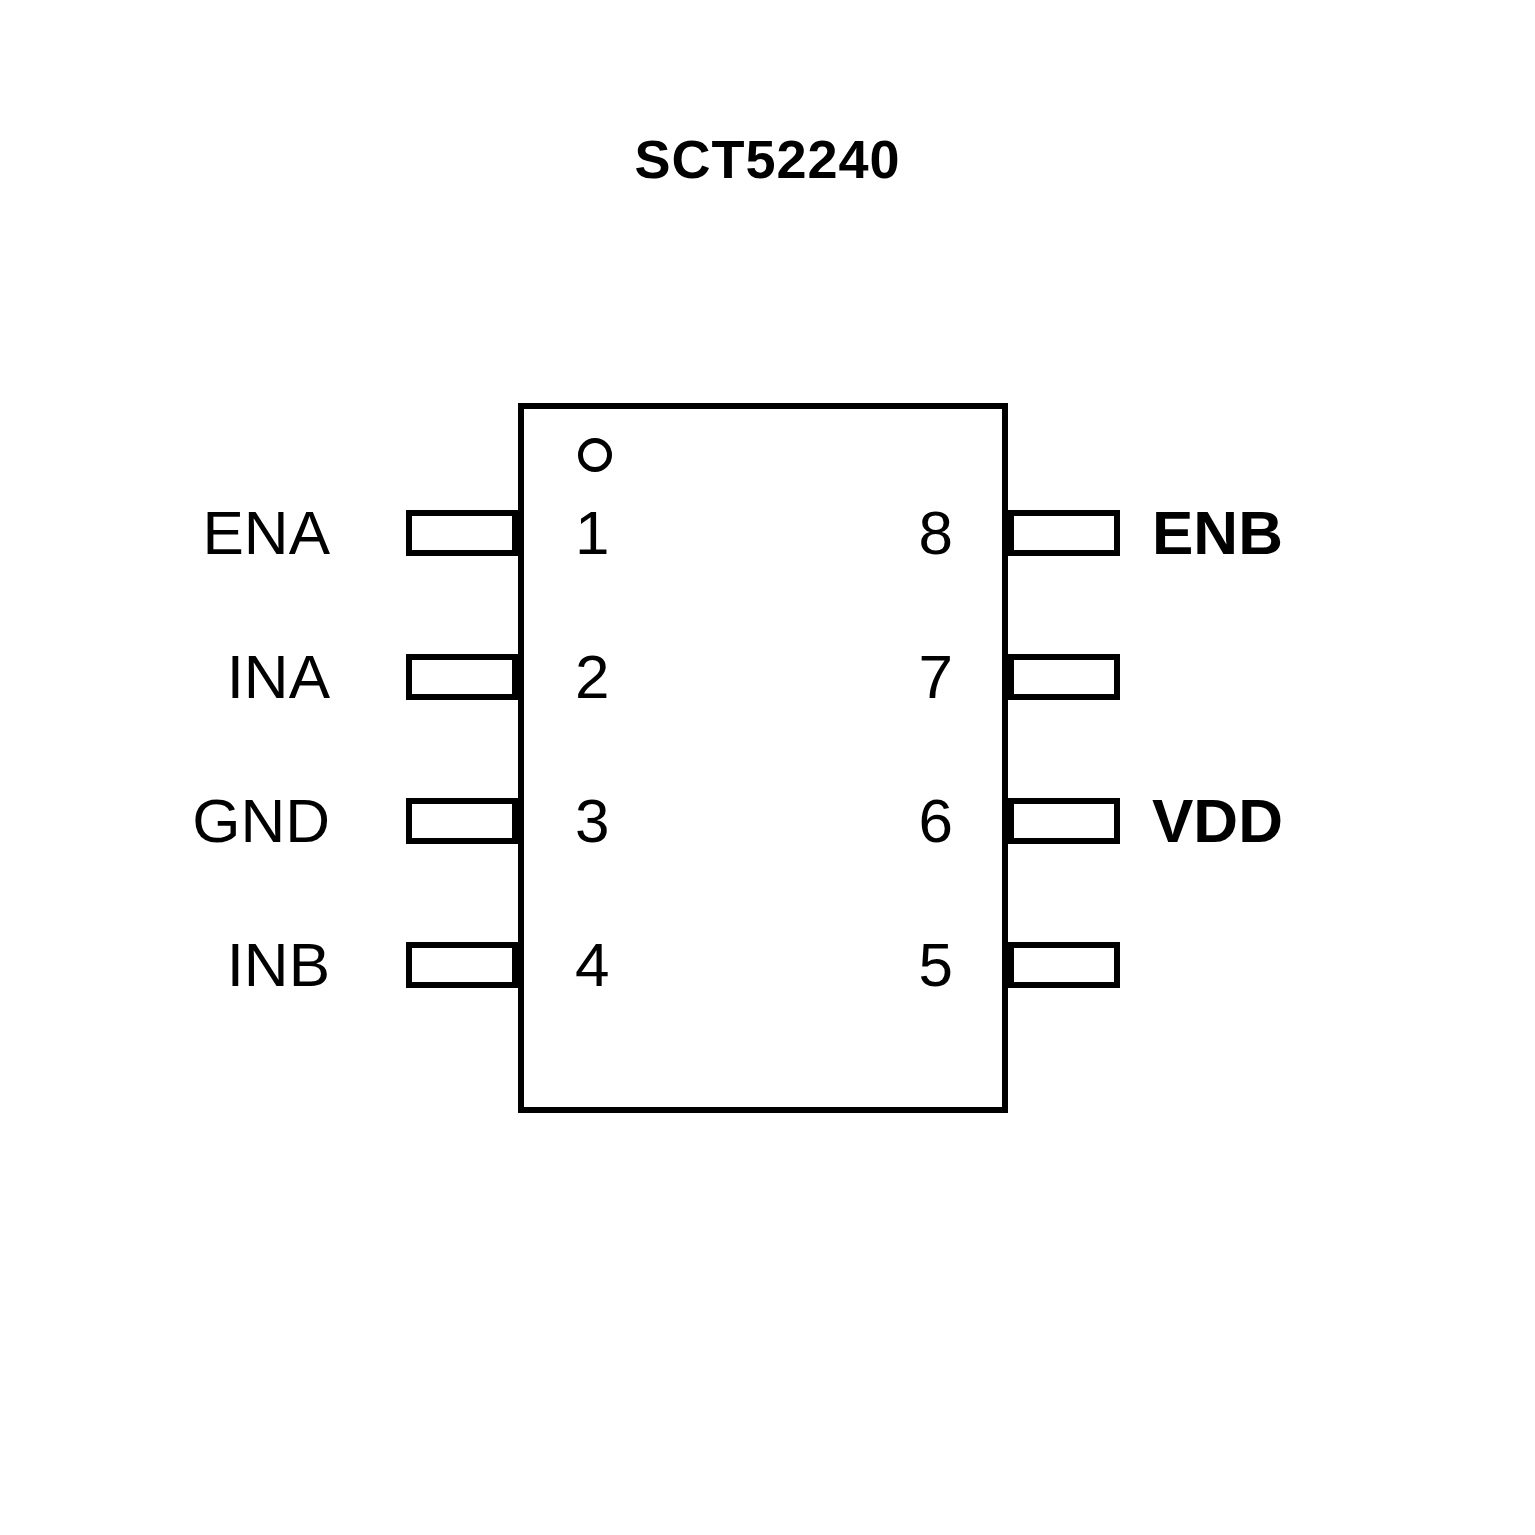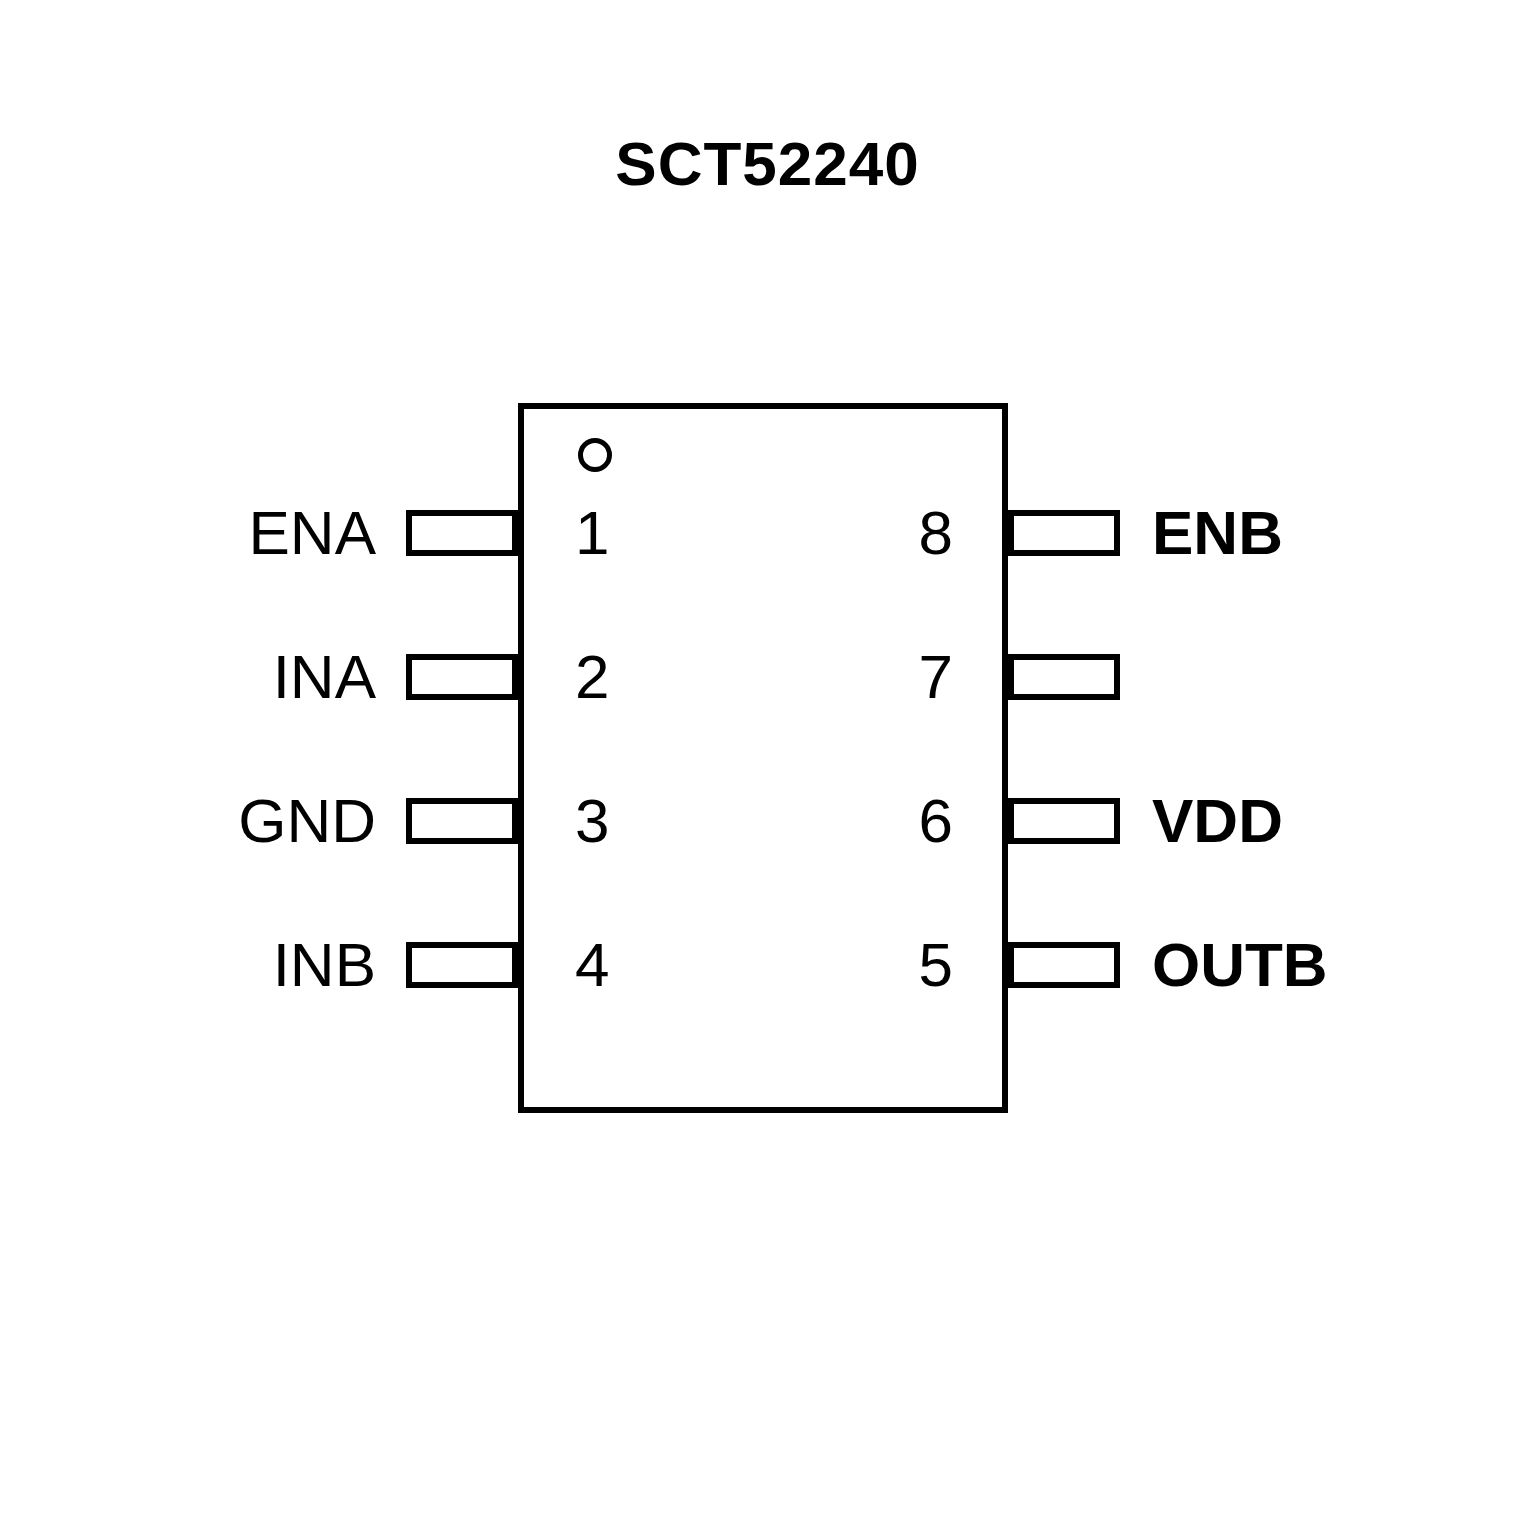--- a/index.html
+++ b/index.html
@@ -14,21 +14,21 @@
     height: 1535px;
     background: #ffffff;
     overflow: hidden;
   }
   .title {
     position: absolute;
     top: 128px;
     left: 0;
     width: 100%;
     text-align: center;
-    font-size: 62px;
+    font-size: 54px;
     font-weight: bold;
     color: #000000;
     letter-spacing: 1px;
   }
   .chip-body {
     position: absolute;
     left: 518px;
     top: 403px;
     width: 490px;
     height: 710px;
@@ -65,21 +65,21 @@
   .pin-number, .pin-label {
     position: absolute;
     height: 66px;
     line-height: 66px;
     font-size: 62px;
     color: #000000;
     white-space: nowrap;
   }
   .pin-number.left { left: 575px; text-align: left; }
   .pin-number.right { right: 582px; text-align: right; }
-  .pin-label.left { right: 1159px; text-align: left; }
+  .pin-label.left { right: 1205px; text-align: left; }
   .pin-label.right { left: 1152px; text-align: left; font-weight: bold; }
   .rowy0 { top: 500px; }
   .rowy1 { top: 644px; }
   .rowy2 { top: 788px; }
   .rowy3 { top: 932px; }
 </style>
 </head>
 <body>
 
 <div class="canvas">
@@ -109,15 +109,14 @@
   <div class="pin-stub right row2"></div>
   <div class="pin-stub right row3"></div>
 
   <span class="pin-number right rowy0">8</span>
   <span class="pin-number right rowy1">7</span>
   <span class="pin-number right rowy2">6</span>
   <span class="pin-number right rowy3">5</span>
 
   <span class="pin-label right rowy0">ENB</span>
   <span class="pin-label right rowy2">VDD</span>
-  <span class="pin-label right rowy3">OUTB</span>
 
 </div>
 
 </body></html>

